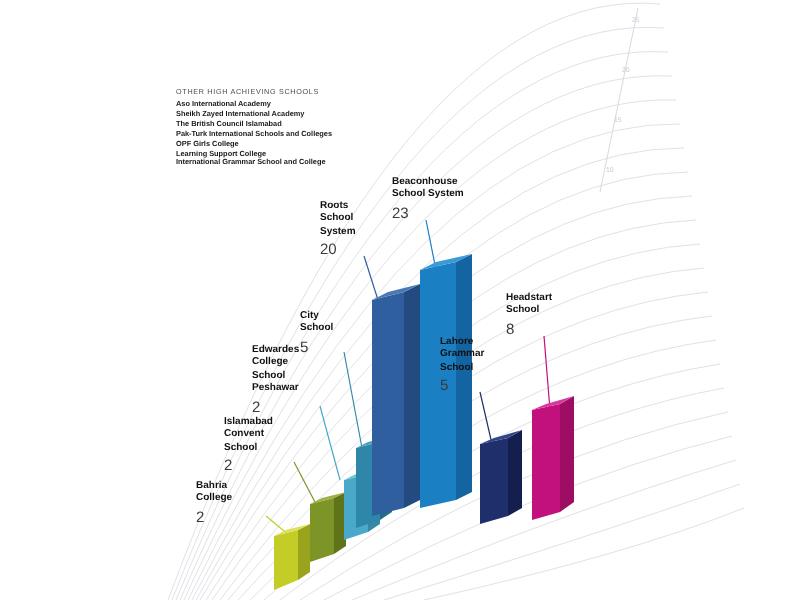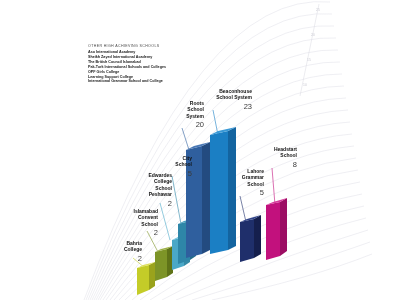--- a/index.html
+++ b/index.html
@@ -37,21 +37,21 @@
   }
   #other-schools .os-item {
     font-size:3.7px;
     font-weight:bold;
     color:#1a1a1a;
     white-space:nowrap;
   }
   
   .bar-label {
     position:absolute;
-    text-align:right;
+    text-align:left;
     line-height:1.28;
     color:#111;
   }
   .bar-label .bl-name {
     font-size:5px;
     font-weight:bold;
     white-space:pre-line;
   }
   .bar-label .bl-value {
     font-size:7.5px;

